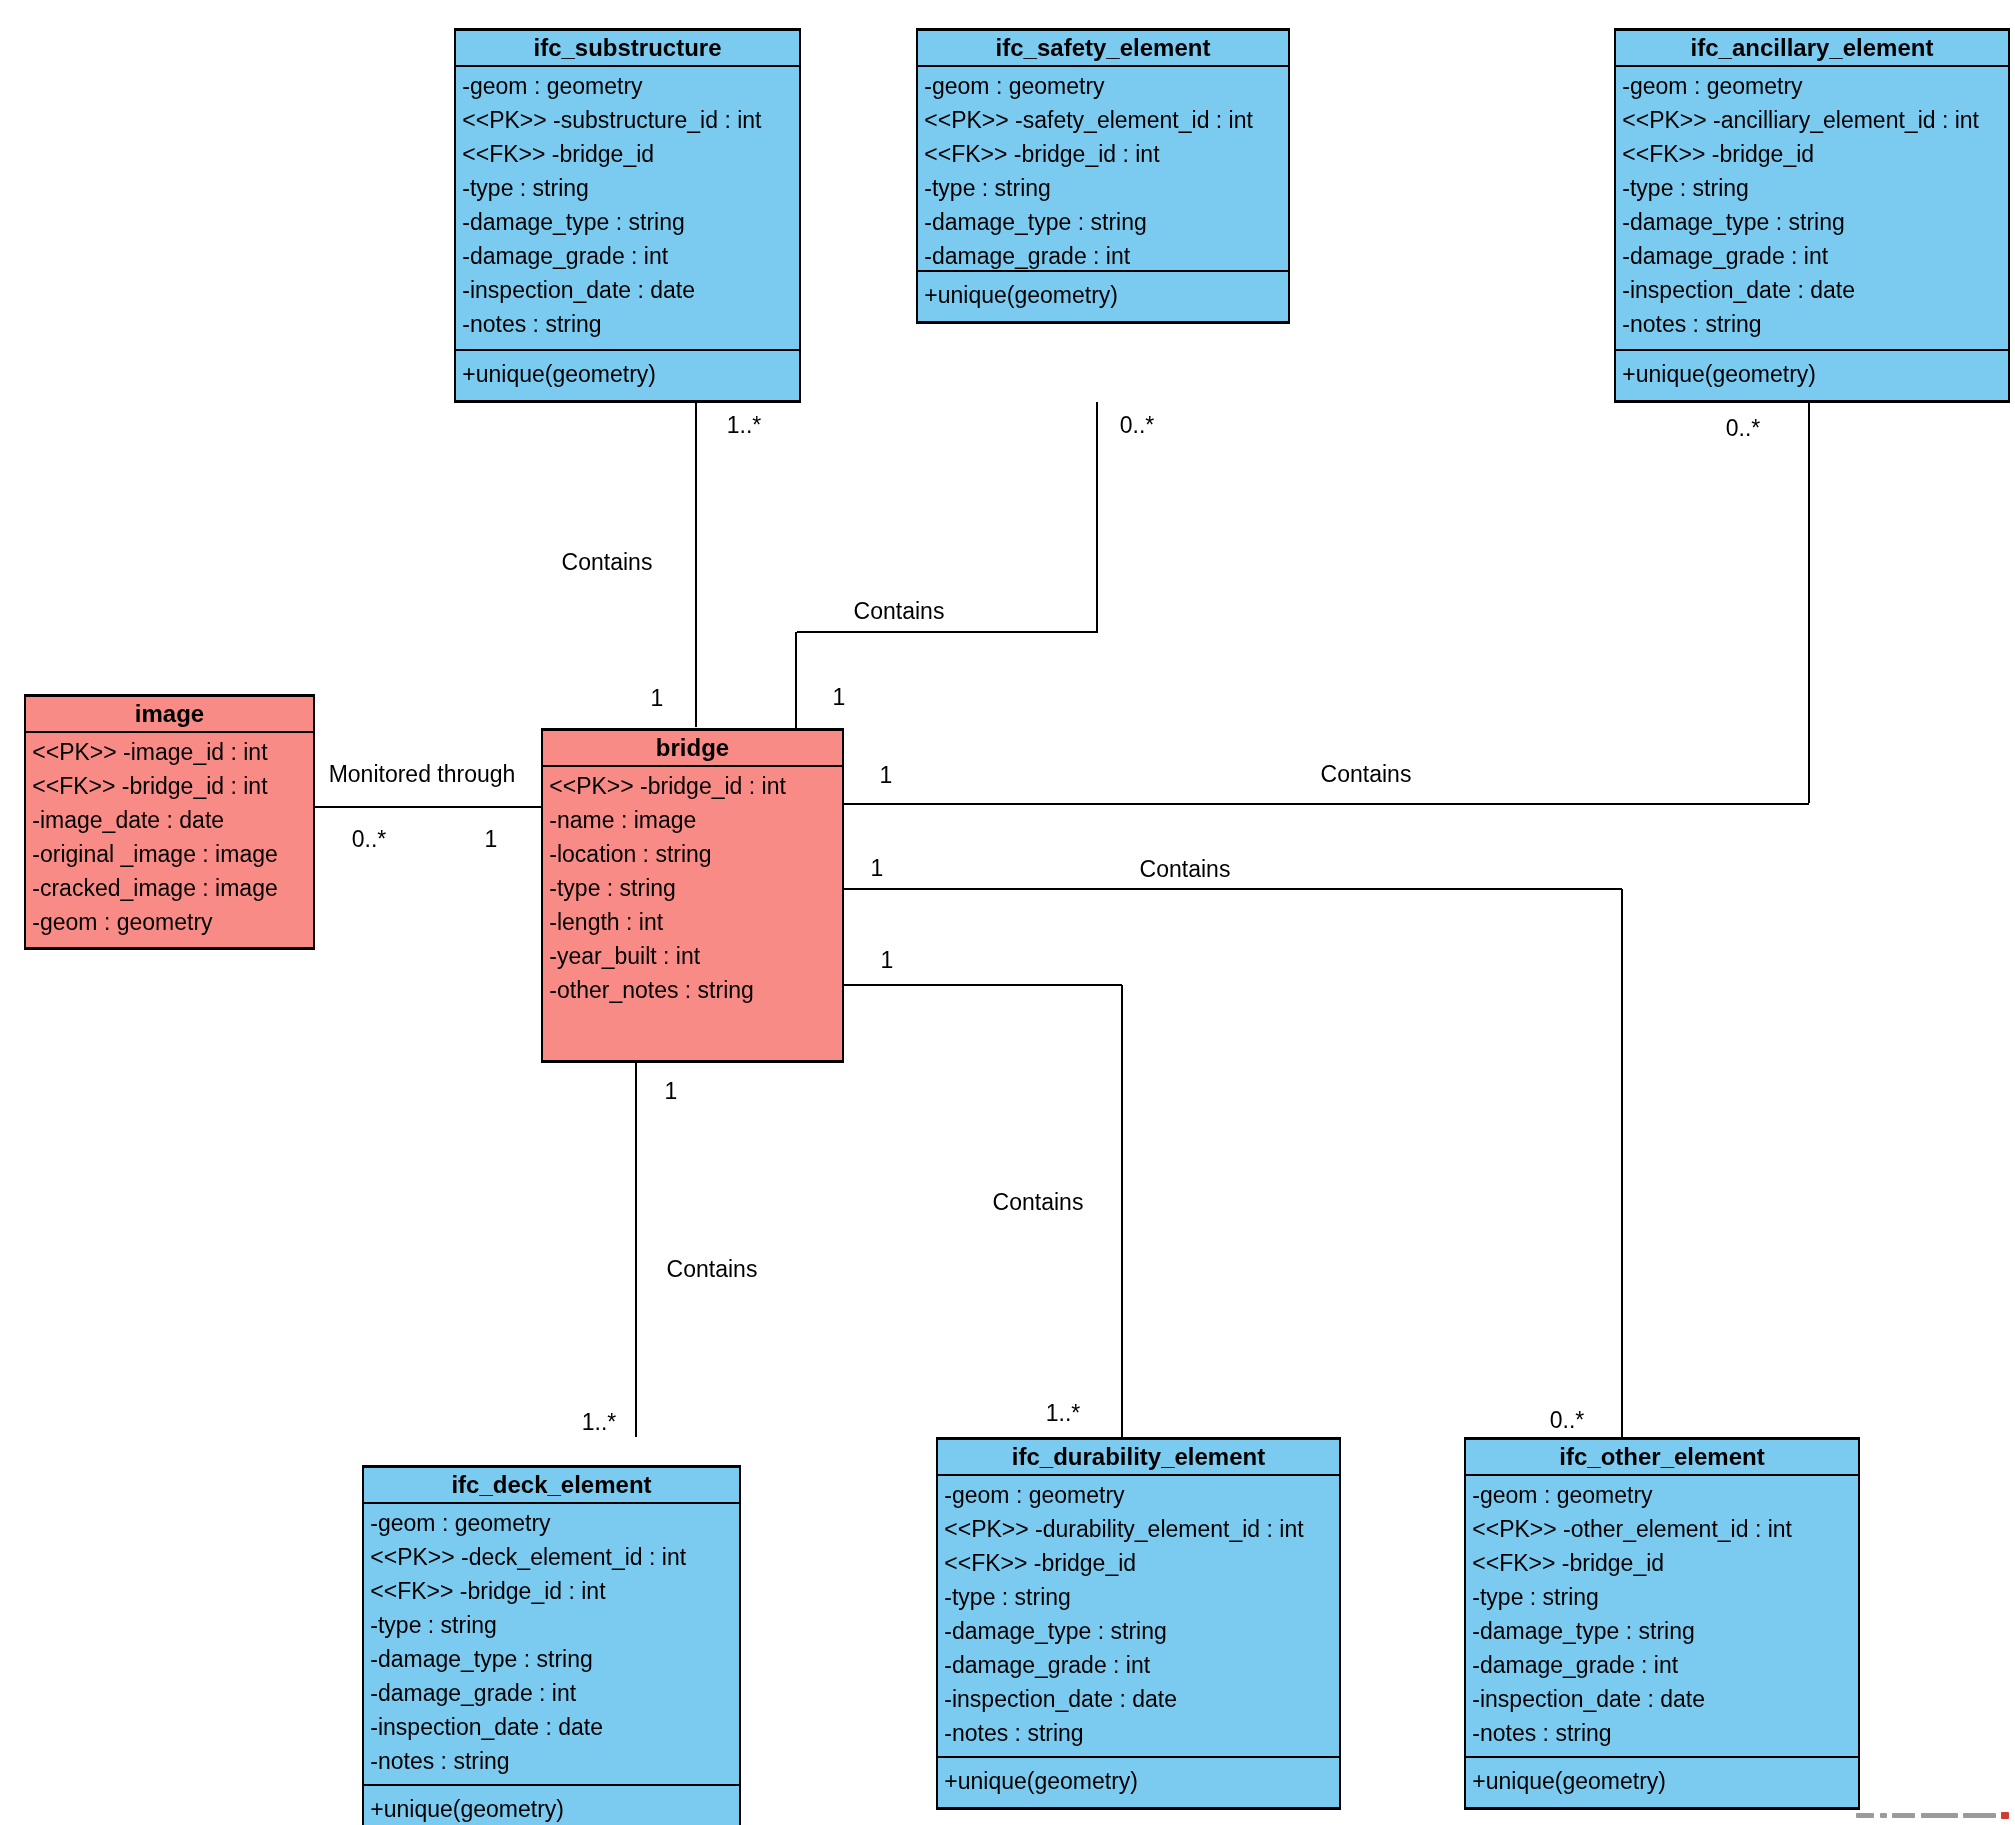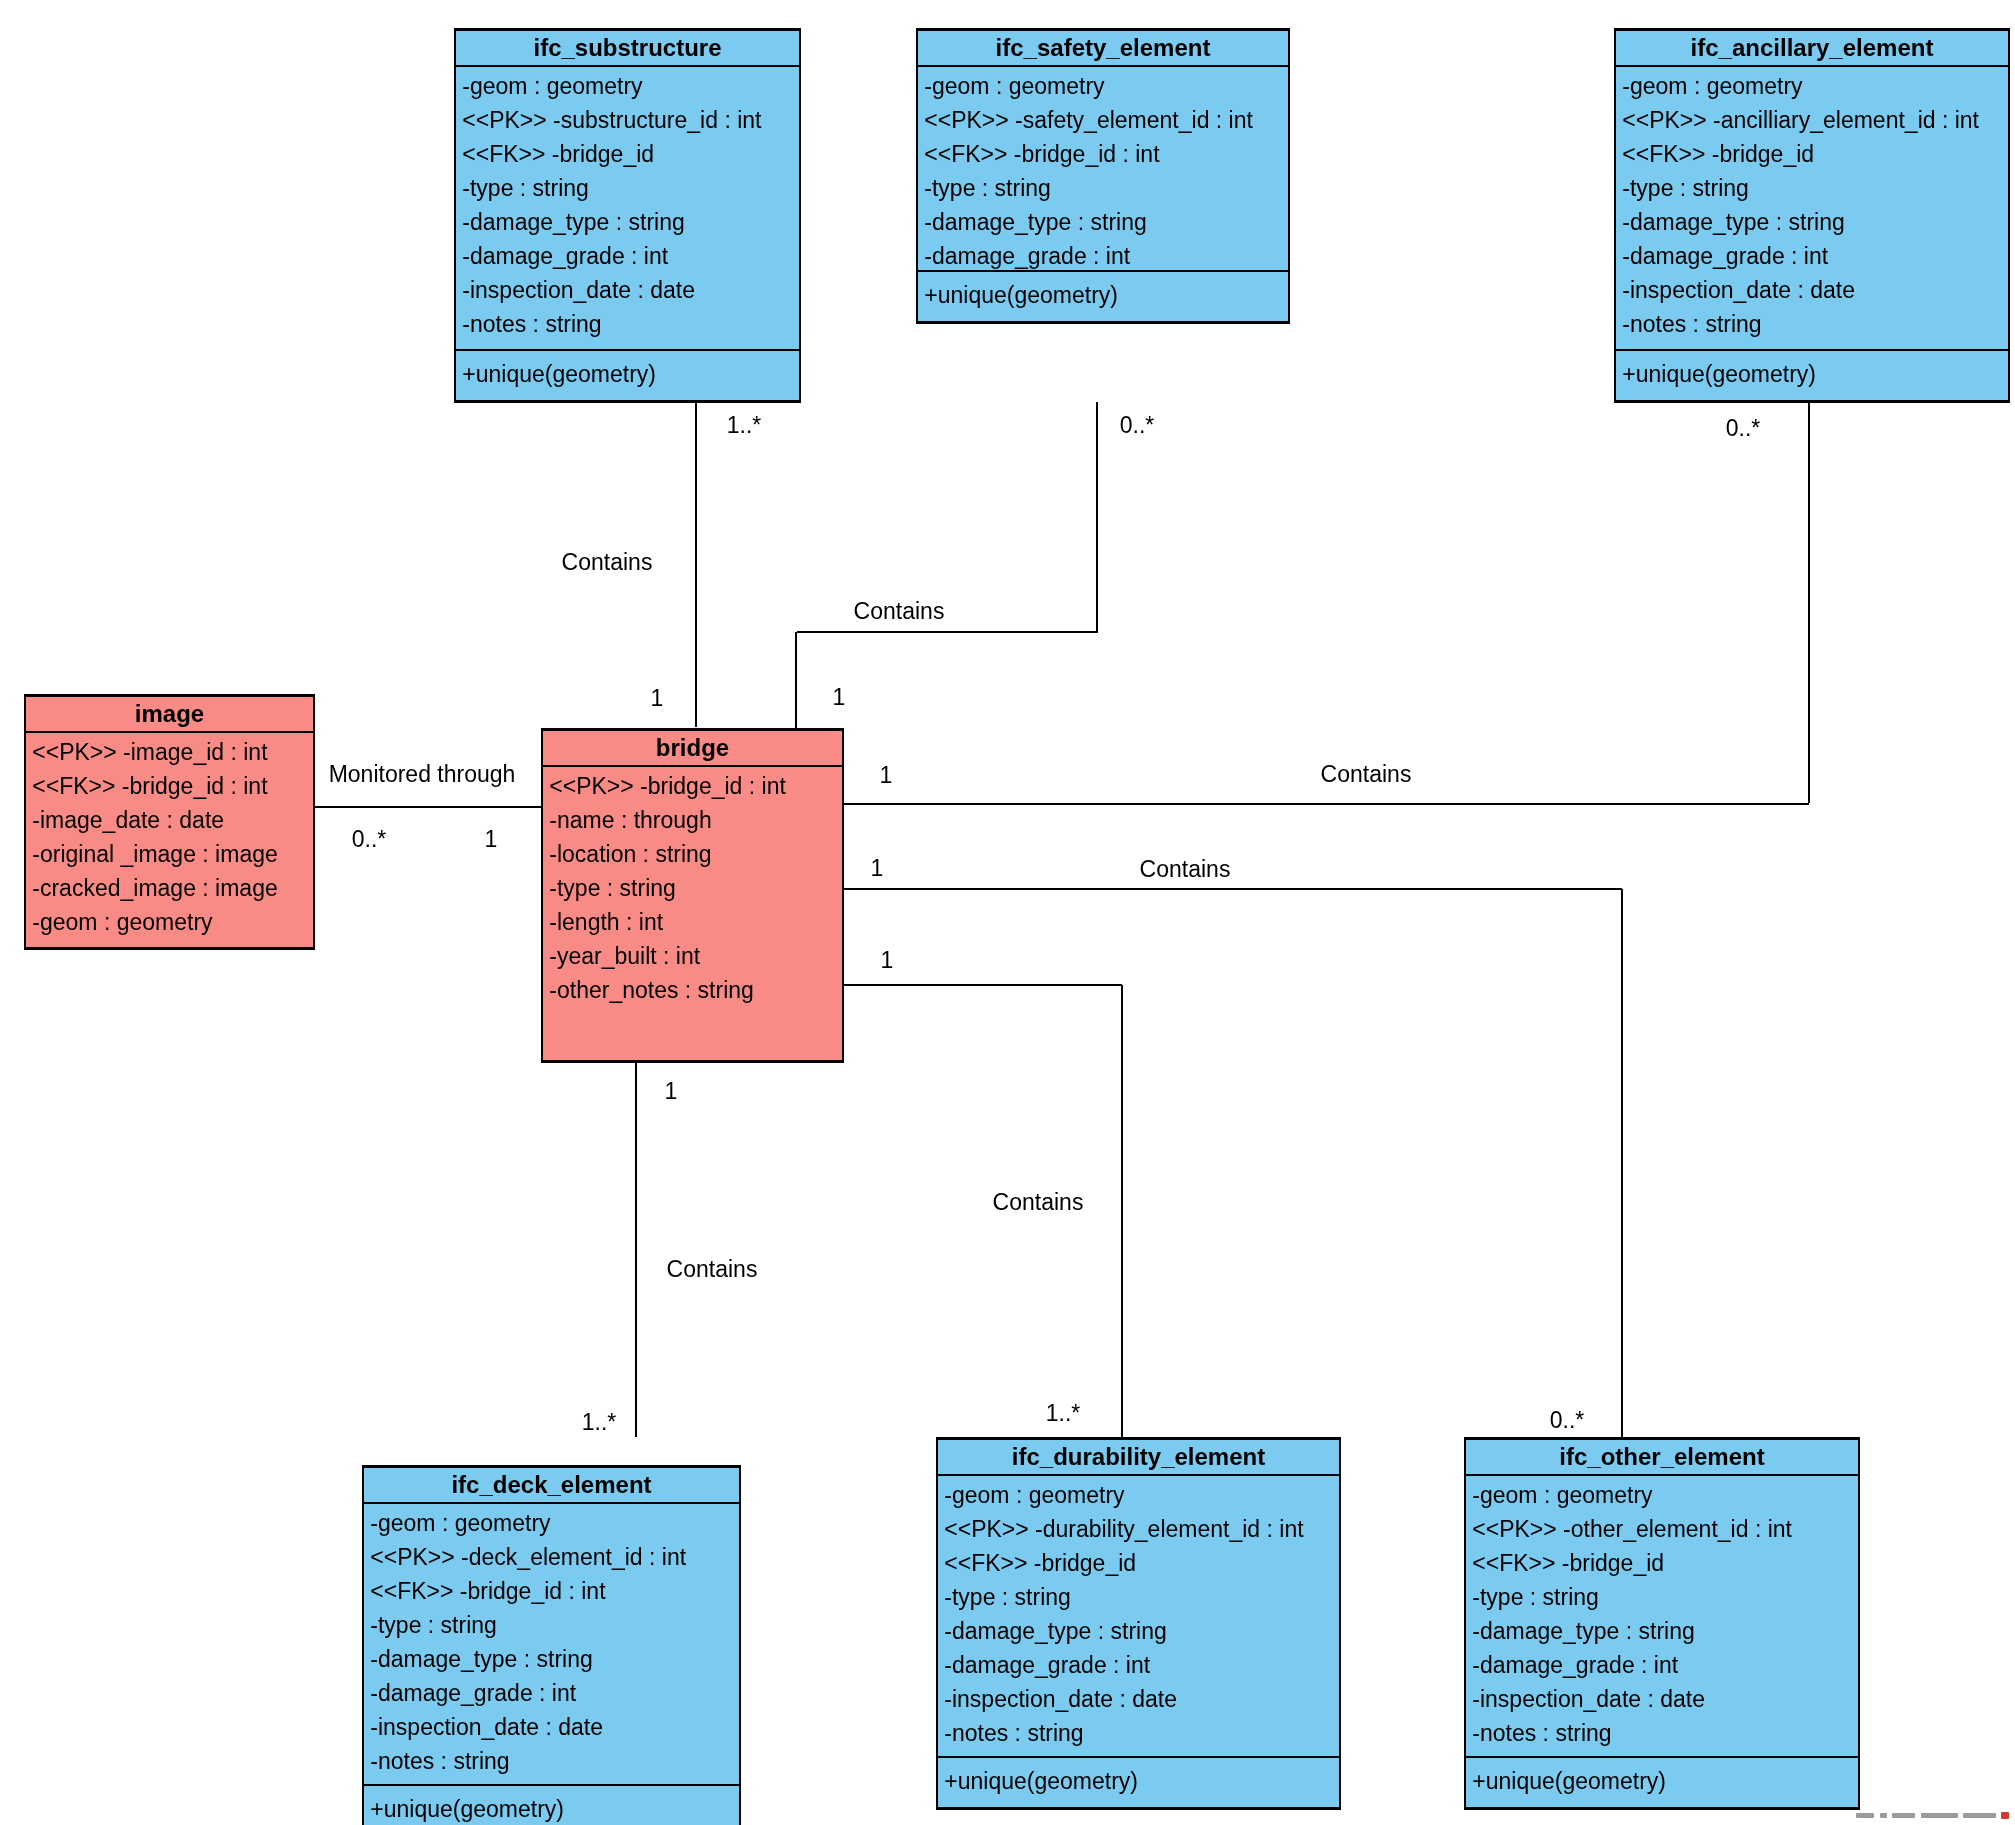--- a/index.html
+++ b/index.html
@@ -117,21 +117,21 @@
         <div class="attr-row">-image_date : date</div>
         <div class="attr-row">-original _image : image</div>
         <div class="attr-row">-cracked_image : image</div>
         <div class="attr-row">-geom : geometry</div>
       </div>
     </div>
     <div class="entity core" style="left: 541px; top: 728px; width: 303px; height: 335px;">
       <div class="entity-title">bridge</div>
       <div class="attrs">
         <div class="attr-row">&lt;&lt;PK&gt;&gt; -bridge_id : int</div>
-        <div class="attr-row">-name : through</div>
+        <div class="attr-row">-name : image</div>
         <div class="attr-row">-location : string</div>
         <div class="attr-row">-type : string</div>
         <div class="attr-row">-length : int</div>
         <div class="attr-row">-year_built : int</div>
         <div class="attr-row">-other_notes : string</div>
       </div>
     </div>
     <div class="entity element" style="left: 362px; top: 1437px; width: 379px; height: 373px; margin-top: 28px;">
       <div class="entity-title">ifc_deck_element</div>
       <div class="attrs">

